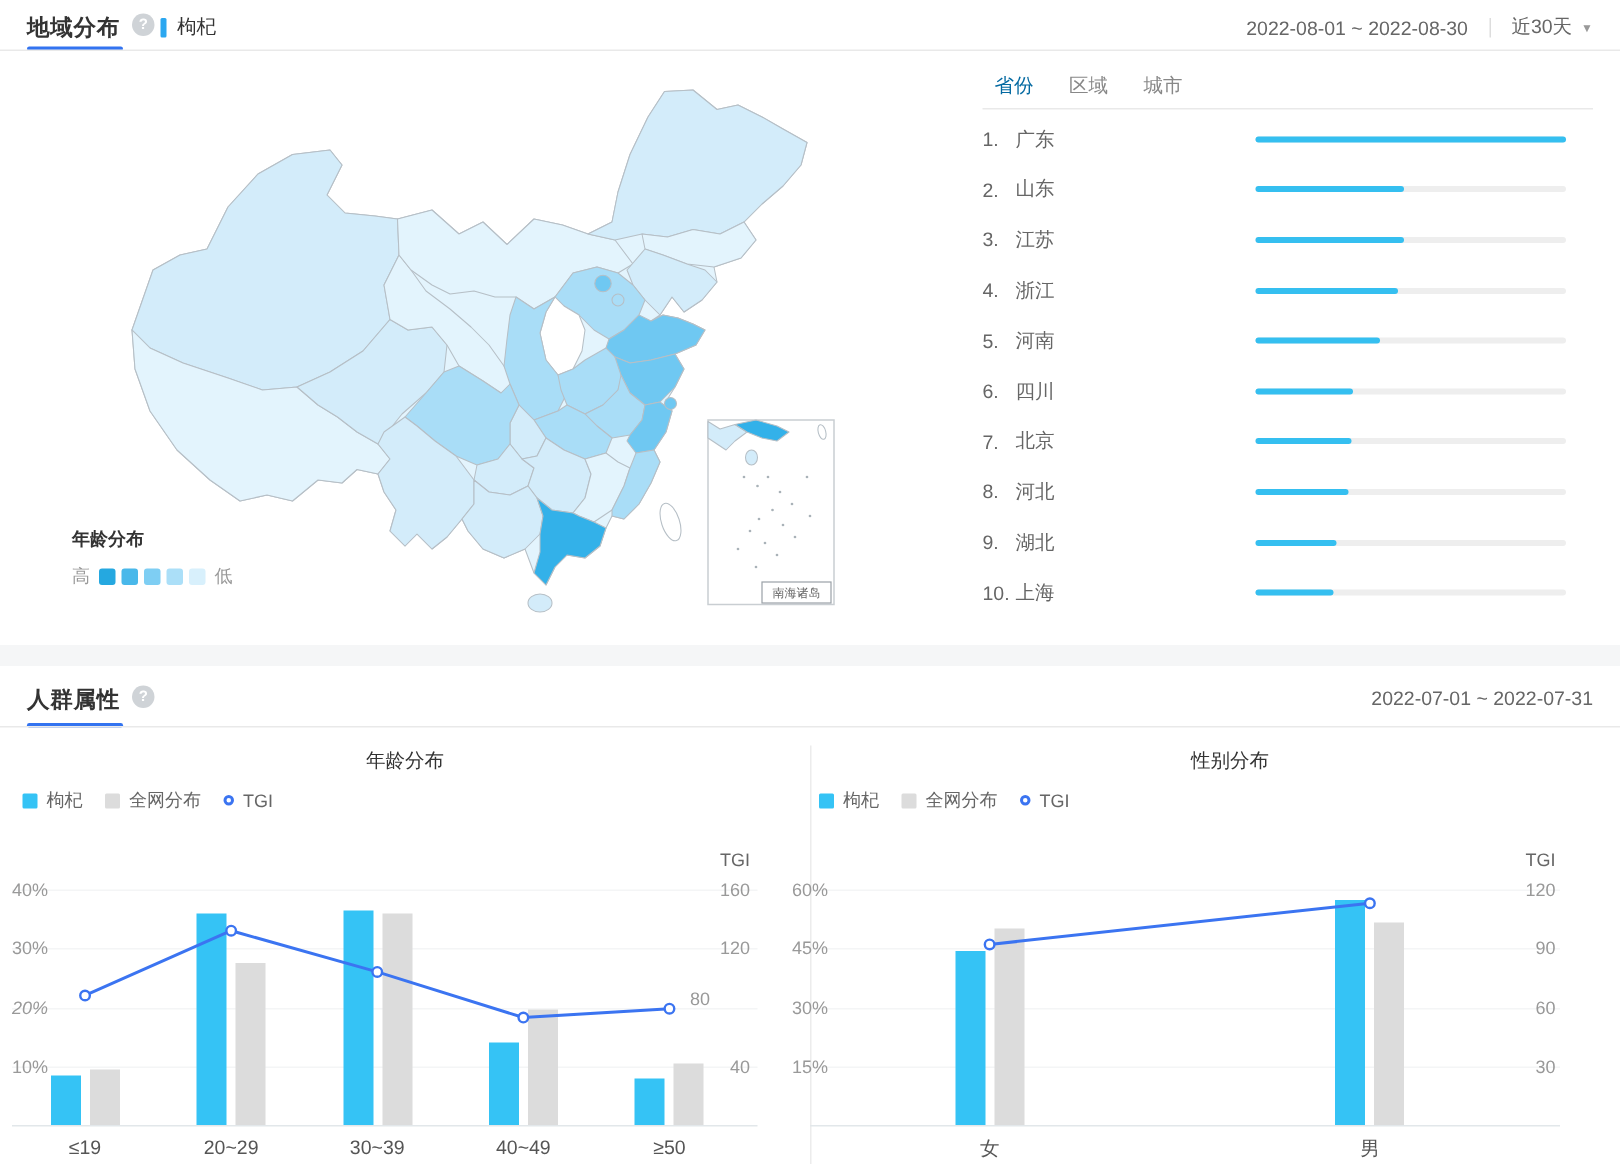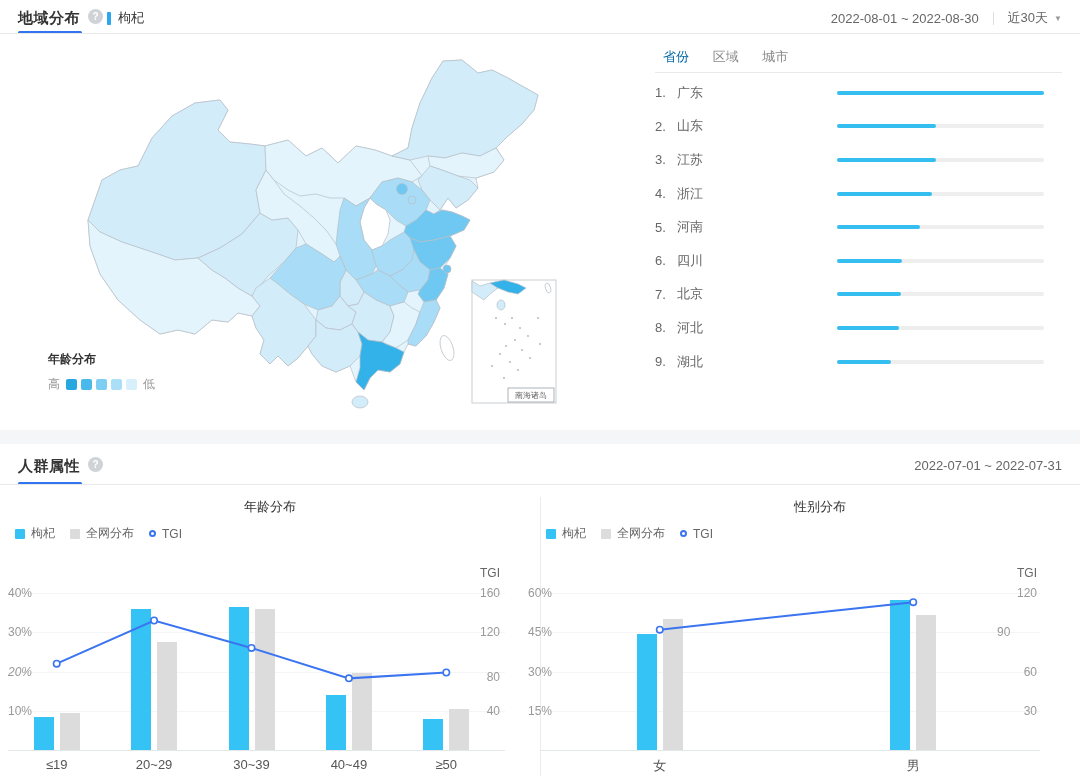--- a/index.html
+++ b/index.html
@@ -222,20 +222,27 @@
               <div class="fill" style="width: 30%; background: rgb(53, 191, 240);"></div>
             </div>
           </div>
           <div class="rank-row">
             <span class="rank-num">9.</span>
             <span class="rank-name">湖北</span>
             <div class="track">
               <div class="fill" style="width: 26%; background: rgb(53, 191, 240);"></div>
             </div>
           </div>
+          <div class="rank-row">
+            <span class="rank-num">10.</span>
+            <span class="rank-name">上海</span>
+            <div class="track">
+              <div class="fill" style="width: 25%; background: rgb(53, 191, 240);"></div>
+            </div>
+          </div>
         </div>
     </div>
   </section>
 
   <div class="band"></div>
 
   <section>
     <div class="sec-title" style="left:18px; top:457px;">人群属性</div>
     <span class="help" style="left:88px; top:457px;"><span>?</span></span>
     <div class="hdr-right" style="right:18px; top:458px;">
@@ -258,21 +265,21 @@
           <div class="li">
             <span class="circ"></span>
             <span>TGI</span>
           </div>
         </div>
         <div class="grid" style="left: 8px; width: 497px; top: 215.75px;"></div>
         <div class="tick" style="left: 8px; top: 208.75px; text-align: left;">10%</div>
         <div class="tick" style="left: 460px; top: 208.75px; text-align: right;">40</div>
         <div class="grid" style="left: 8px; width: 497px; top: 176.5px;"></div>
         <div class="tick" style="left: 8px; top: 169.5px; text-align: left; font-style: italic;">20%</div>
-        <div class="tick" style="left: 460px; top: 175px; text-align: right;">80</div>
+        <div class="tick" style="left: 460px; top: 164px; text-align: left;">80</div>
         <div class="grid" style="left: 8px; width: 497px; top: 137.25px;"></div>
         <div class="tick" style="left: 8px; top: 130.25px; text-align: left;">30%</div>
         <div class="tick" style="left: 460px; top: 130.25px; text-align: right;">120</div>
         <div class="grid" style="left: 8px; width: 497px; top: 98px;"></div>
         <div class="tick" style="left: 8px; top: 91px; text-align: left;">40%</div>
         <div class="tick" style="left: 460px; top: 91px; text-align: right;">160</div>
         <div class="bline" style="left: 8px; width: 497px; top: 255px;"></div>
         <div class="axis-t" style="left: 460px; top: 71px;">TGI</div>
         <div class="cat" style="left: 11.7px; top: 262px;">≤19</div>
         <div class="cat" style="left: 109.1px; top: 262px;">20~29</div>
@@ -316,21 +323,21 @@
           </div>
         </div>
         <div class="grid" style="left: 0px; width: 500px; top: 215.75px;"></div>
         <div class="tick" style="left: -28px; top: 208.75px; text-align: right;">15%</div>
         <div class="tick" style="left: 457px; top: 208.75px; text-align: right;">30</div>
         <div class="grid" style="left: 0px; width: 500px; top: 176.5px;"></div>
         <div class="tick" style="left: -28px; top: 169.5px; text-align: right;">30%</div>
         <div class="tick" style="left: 457px; top: 169.5px; text-align: right;">60</div>
         <div class="grid" style="left: 0px; width: 500px; top: 137.25px;"></div>
         <div class="tick" style="left: -28px; top: 130.25px; text-align: right;">45%</div>
-        <div class="tick" style="left: 457px; top: 130.25px; ">90</div>
+        <div class="tick" style="left: 457px; top: 130.25px; text-align: right;">90</div>
         <div class="grid" style="left: 0px; width: 500px; top: 98px;"></div>
         <div class="tick" style="left: -28px; top: 91px; text-align: right;">60%</div>
         <div class="tick" style="left: 457px; top: 91px; text-align: right;">120</div>
         <div class="bline" style="left: 0px; width: 500px; top: 255px;"></div>
         <div class="axis-t" style="left: 457px; top: 71px;">TGI</div>
         <div class="cat" style="left: 74.75px; top: 262px;">女</div>
         <div class="cat" style="left: 328.25px; top: 262px;">男</div>
         <div class="bar" style="left: 96.75px; top: 138.558px; width: 20px; height: 116.442px; background: rgb(53, 195, 245);"></div>
         <div class="bar" style="left: 350.25px; top: 104.542px; width: 20px; height: 150.458px; background: rgb(53, 195, 245);"></div>
         <div class="bar" style="left: 122.75px; top: 124.167px; width: 20px; height: 130.833px; background: rgb(220, 220, 220);"></div>

